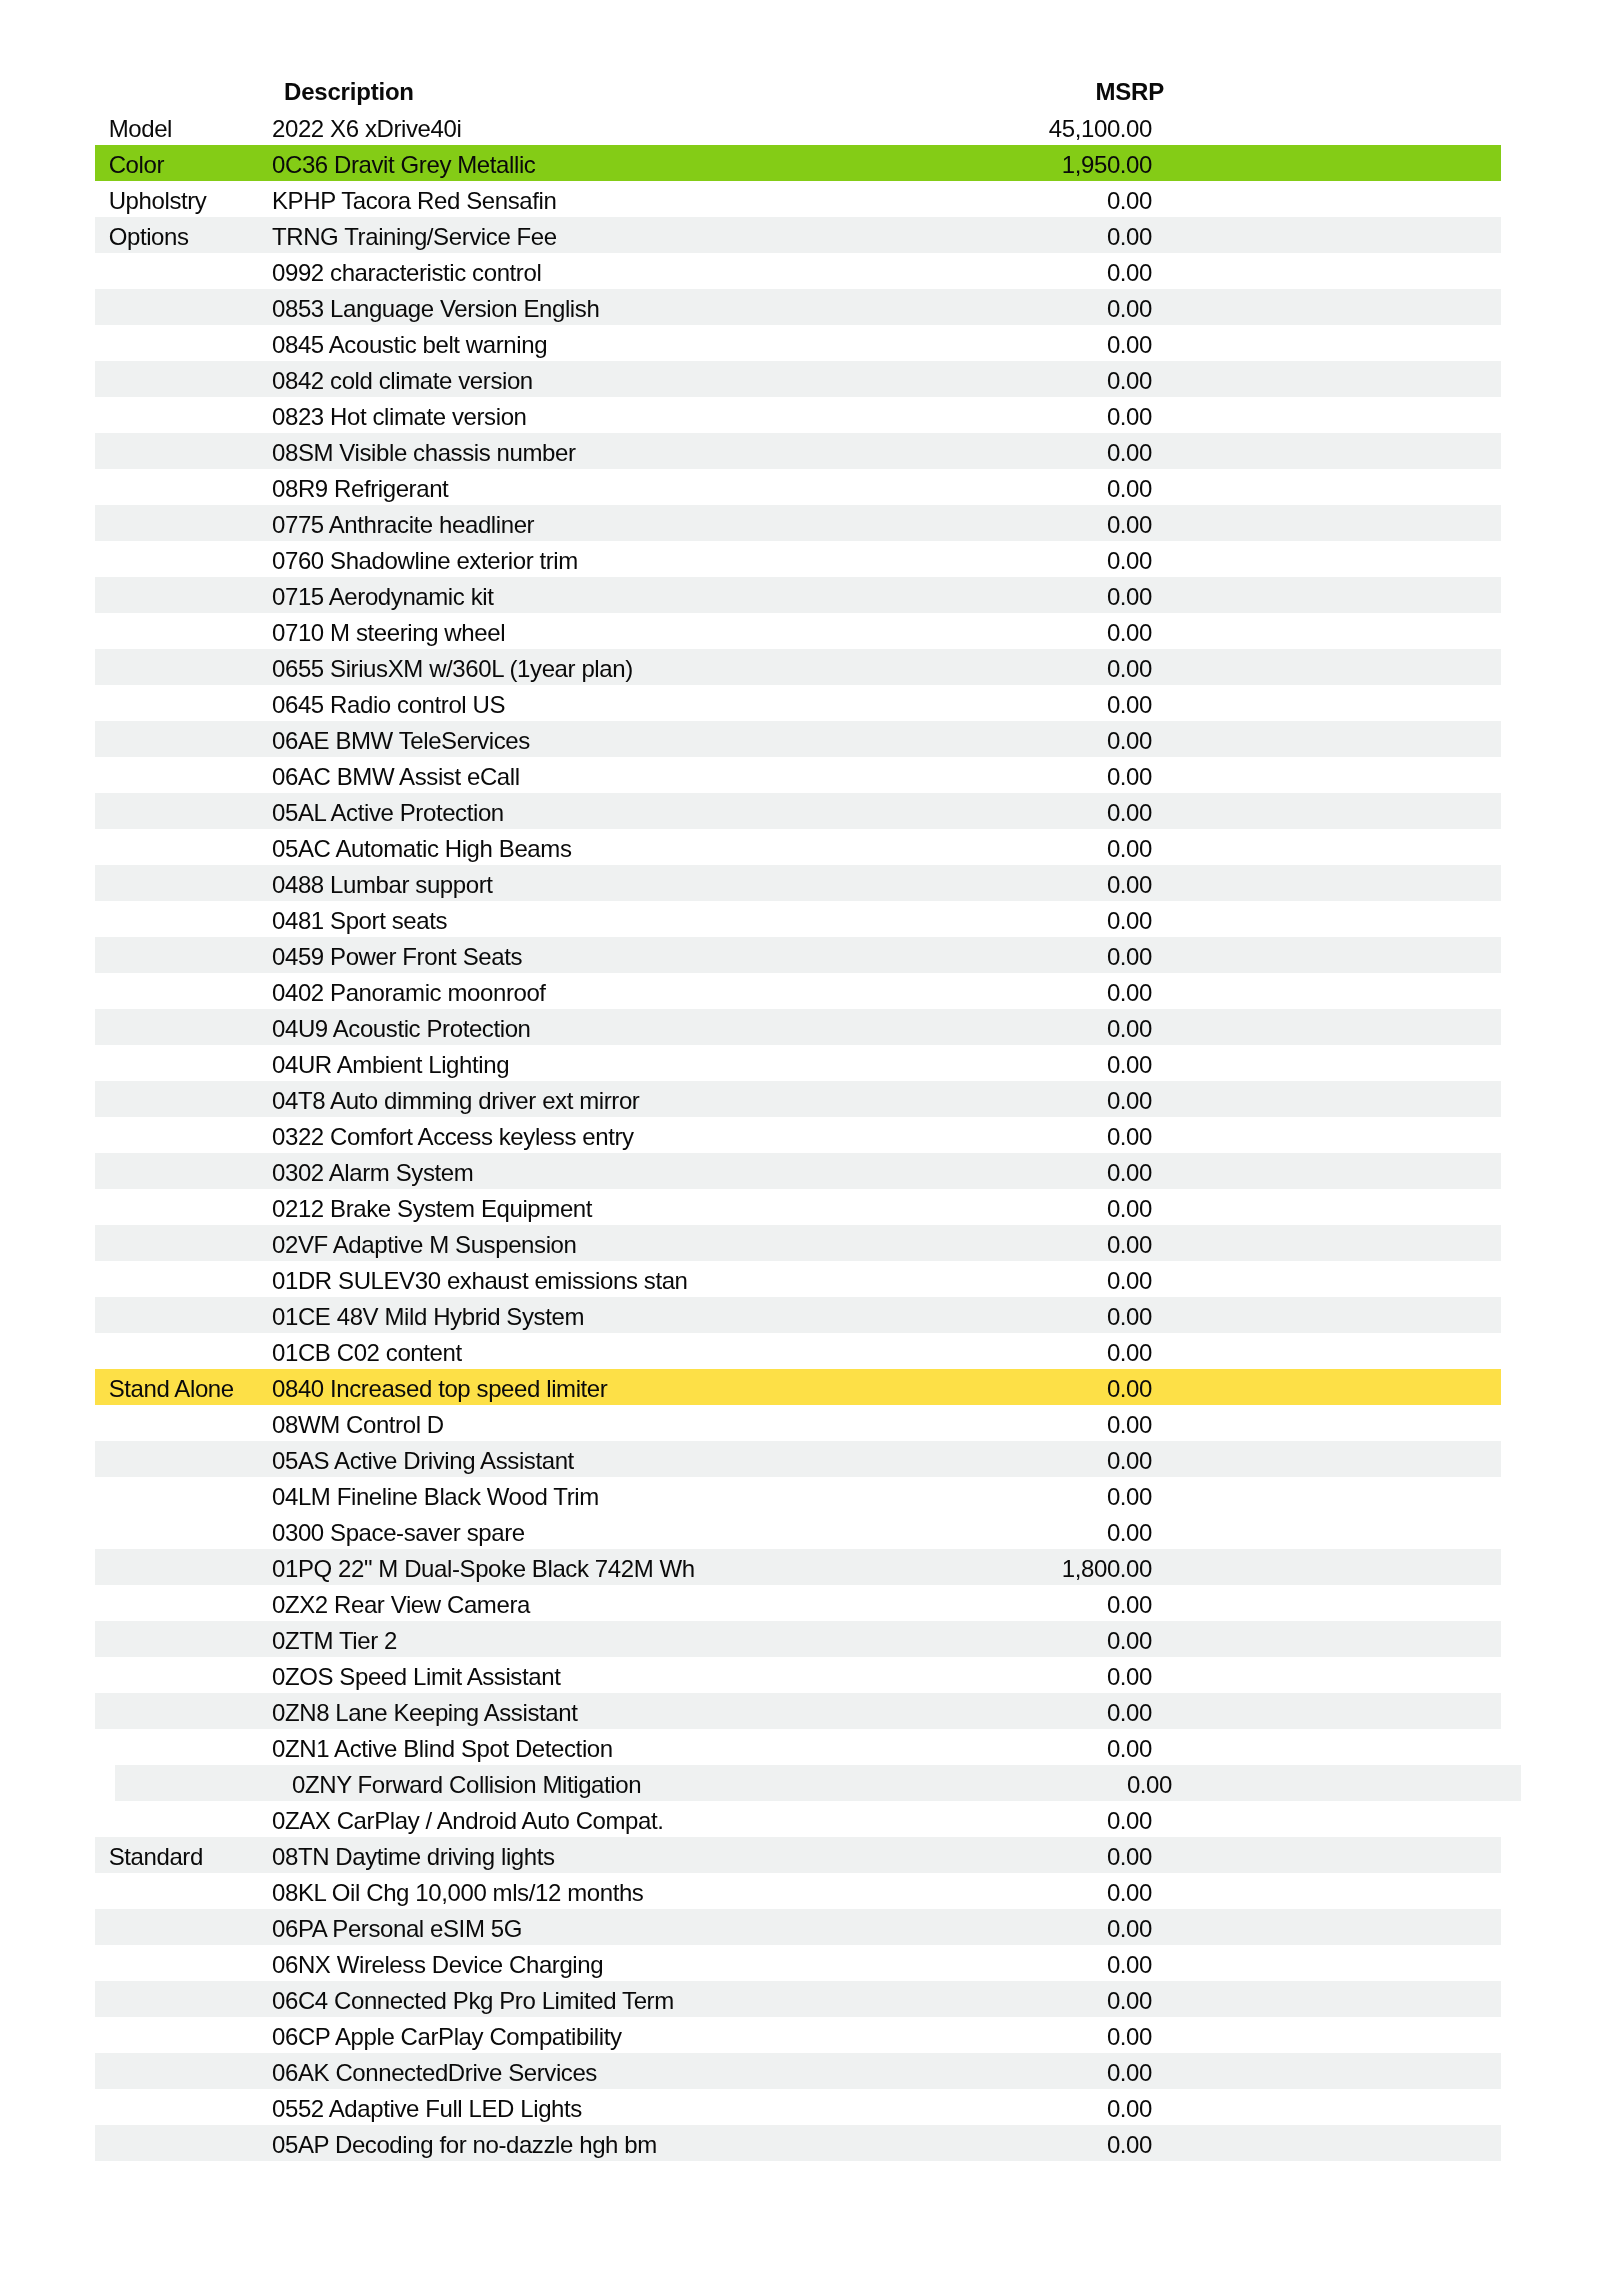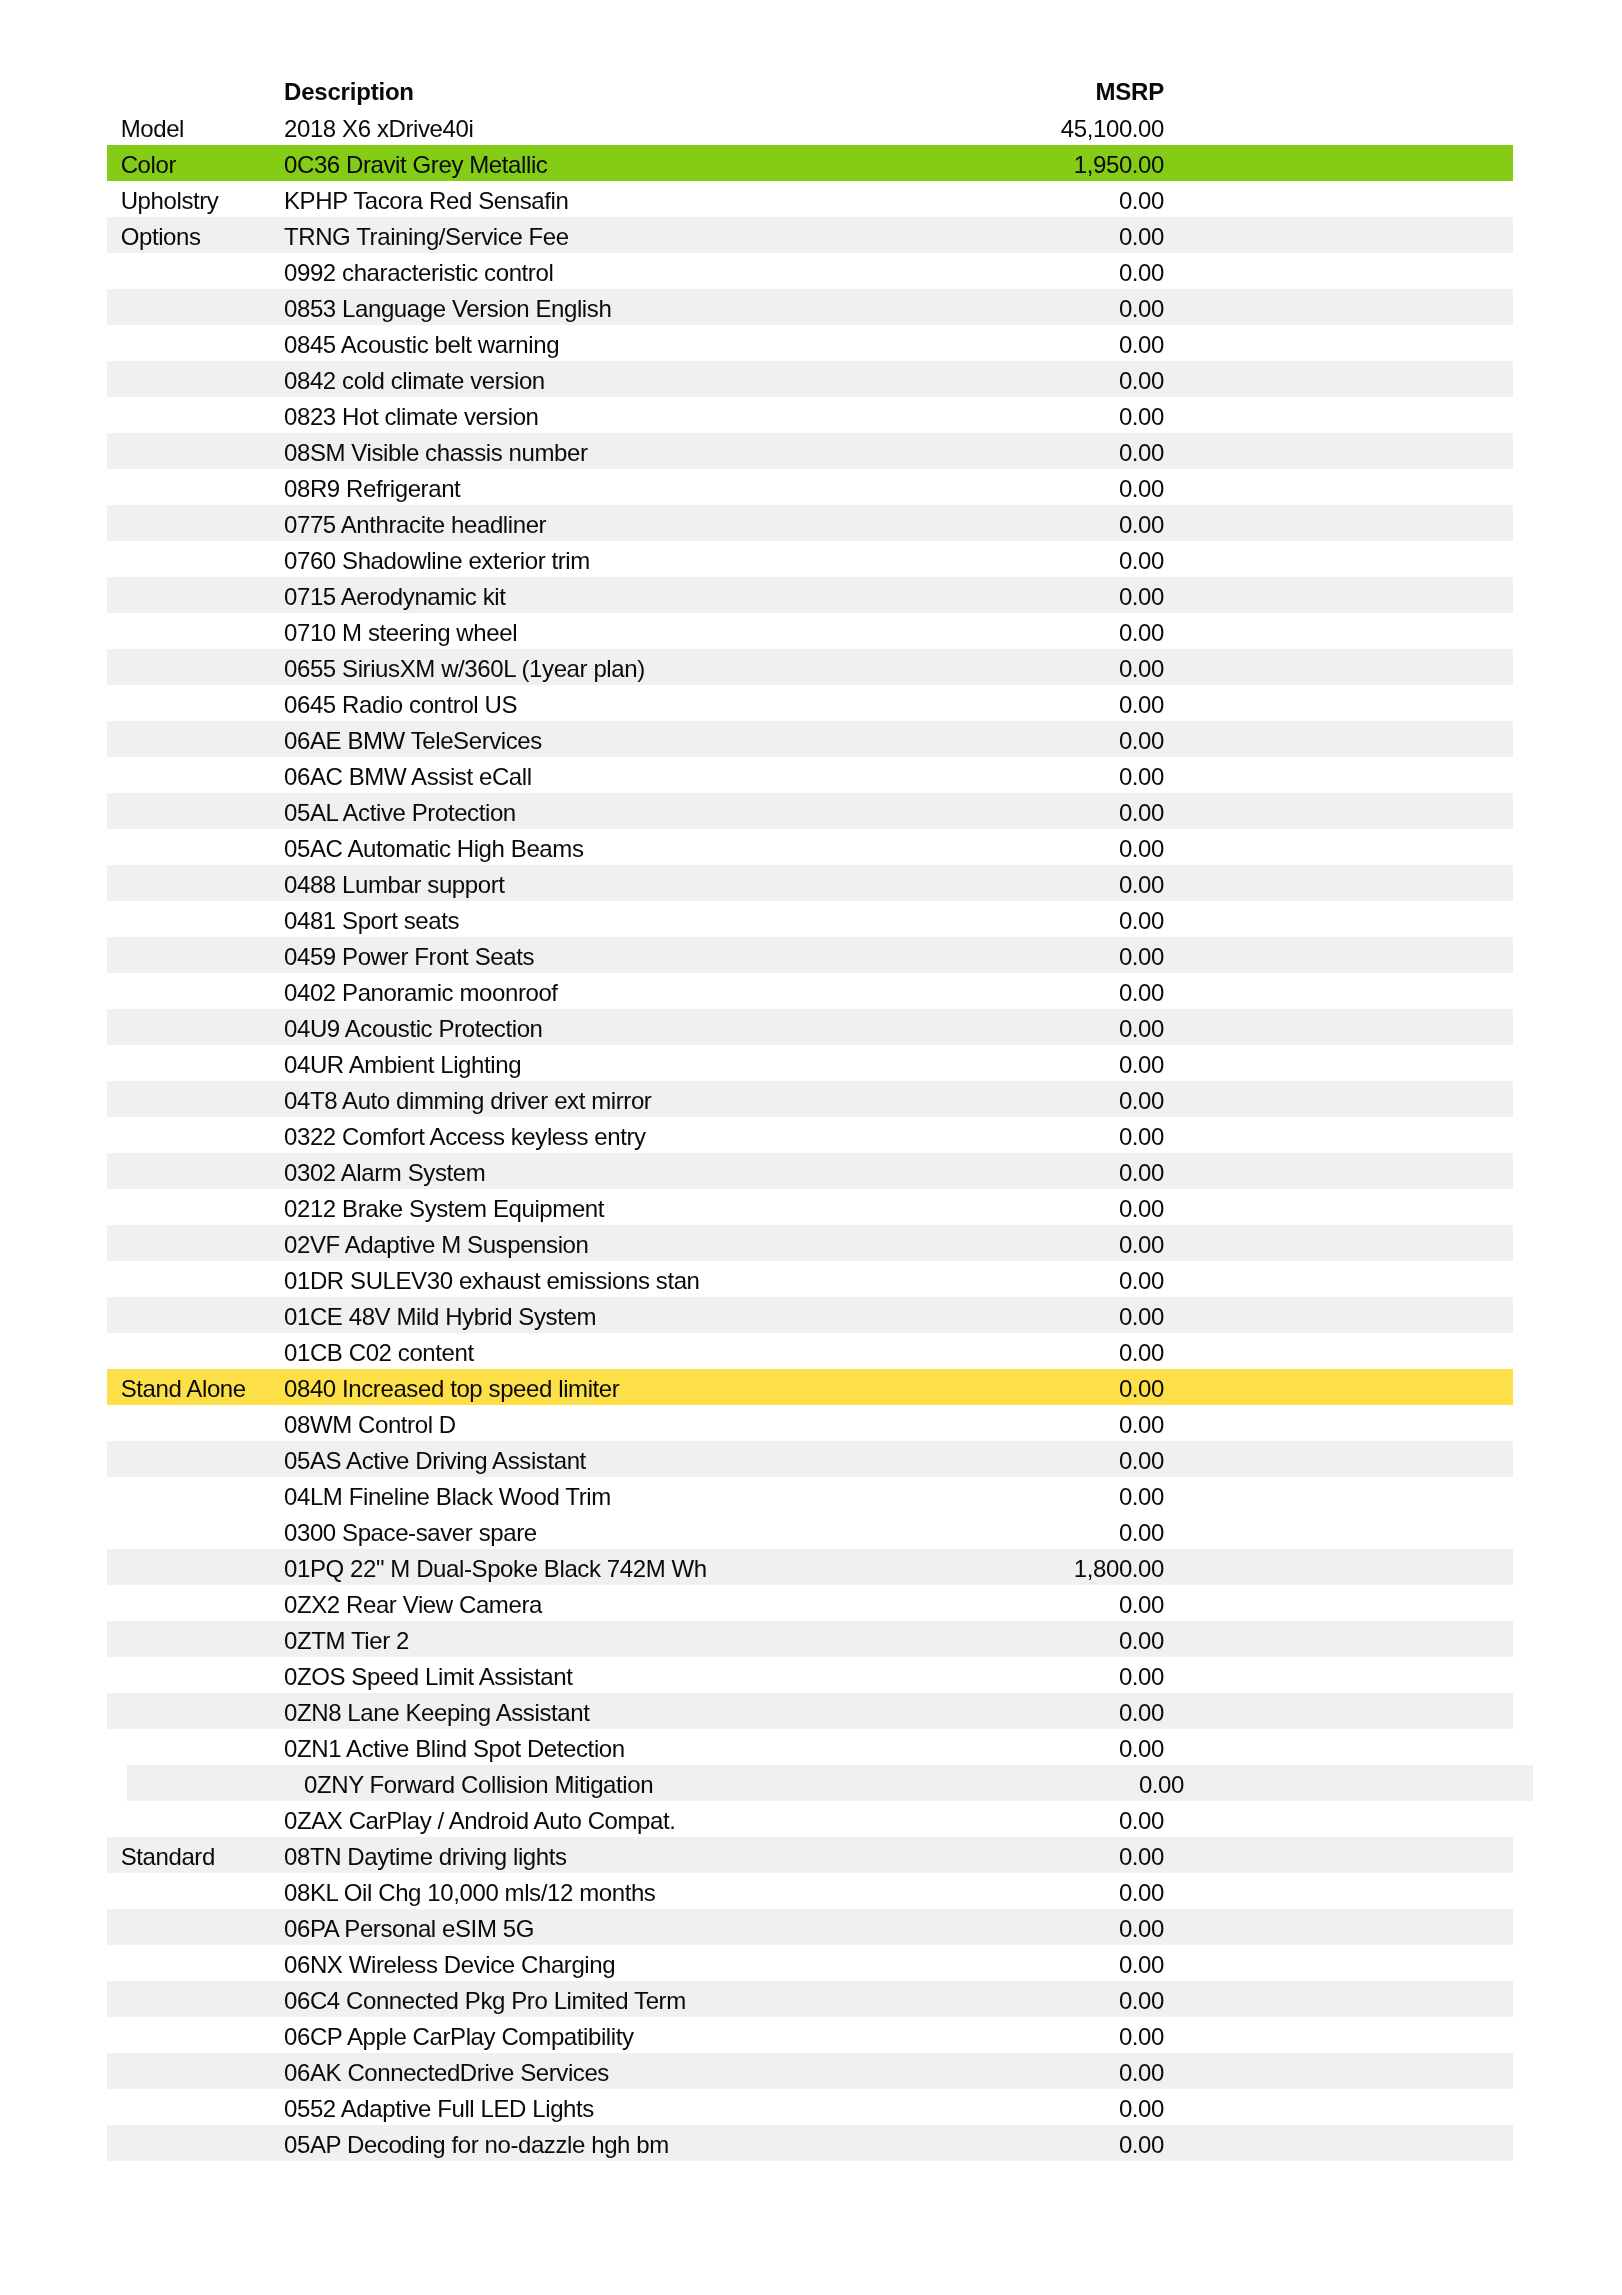--- a/index.html
+++ b/index.html
@@ -43,21 +43,21 @@
     right: 349px;
     top: 3.9px;
     font-weight: bold;
     font-size: 24px;
     line-height: 29px;
     letter-spacing: -0.2px;
     text-align: right;
   }
   .rows {
     position: absolute;
-    left: 107px;
+    left: 95px;
     top: 109px;
     width: 1406px;
   }
   .row {
     position: relative;
     height: 36px;
     width: 1406px;
   }
   .row.striped {
     background: #eff1f1;
@@ -95,21 +95,21 @@
 <body>
 
 <div class="sheet">
   <div class="header-row">
     <span class="h-desc">Description</span>
     <span class="h-msrp">MSRP</span>
   </div>
   <div class="rows" id="rows">
       <div class="row">
         <span class="cat">Model</span>
-        <span class="desc">2018 X6 xDrive40i</span>
+        <span class="desc">2022 X6 xDrive40i</span>
         <span class="price">45,100.00</span>
       </div>
       <div class="row striped" style="background: #84cc16;">
         <span class="cat">Color</span>
         <span class="desc">0C36 Dravit Grey Metallic</span>
         <span class="price">1,950.00</span>
       </div>
       <div class="row">
         <span class="cat">Upholstry</span>
         <span class="desc">KPHP Tacora Red Sensafin</span>

